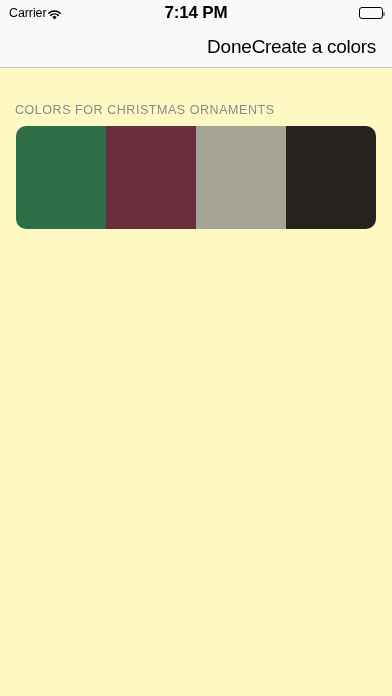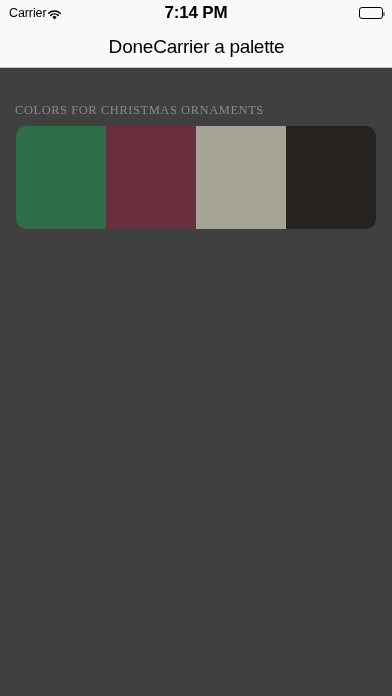--- a/index.html
+++ b/index.html
@@ -93,21 +93,21 @@
   }
 
   
   .nav-bar {
     position: relative;
     height: 42px;
     flex: 0 0 42px;
     background: #F9F9F9;
     display: flex;
     align-items: center;
-    justify-content: center;
+    justify-content: flex-end;
     padding: 0 16px 0 17px;
     box-sizing: border-box;
     border-bottom: 0.5px solid #C8C7CC;
   }
   .nav-button {
     font-size: 19px;
     color: #000;
     letter-spacing: -0.2px;
     background: none;
     border: none;
@@ -119,24 +119,23 @@
   .nav-title-right {
     font-size: 19px;
     color: #000;
     letter-spacing: -0.3px;
     white-space: nowrap;
   }
 
   
   .content {
     flex: 1 1 auto;
-    background: #404040;
+    background: #fef9c3;
     overflow: hidden;
     padding-top: 0;
-    font-family: Liberation Serif, serif;
   }
   .section {
     margin-top: 0;
   }
   .section-header {
     font-size: 12.5px;
     letter-spacing: 0.55px;
     color: #8A8A8F;
     padding: 0 0 9px 15px;
     text-transform: uppercase;
@@ -180,21 +179,21 @@
     <div class="status-right">
       <span class="battery">
         <span class="battery-fill"></span>
         <span class="battery-cap"></span>
       </span>
     </div>
   </div>
 
   <div class="nav-bar">
     <button class="nav-button" type="button">Done</button>
-    <span class="nav-title-right">Carrier a palette</span>
+    <span class="nav-title-right">Create a colors</span>
   </div>
 
   <div class="content">
 
     <div class="section">
       <div class="section-header">Colors for Christmas ornaments</div>
       <div class="palette-card">
         <div class="swatch" style="background:#2E6E47;"></div>
         <div class="swatch" style="background:#6B2E3E;"></div>
         <div class="swatch" style="background:#A5A394;"></div>

